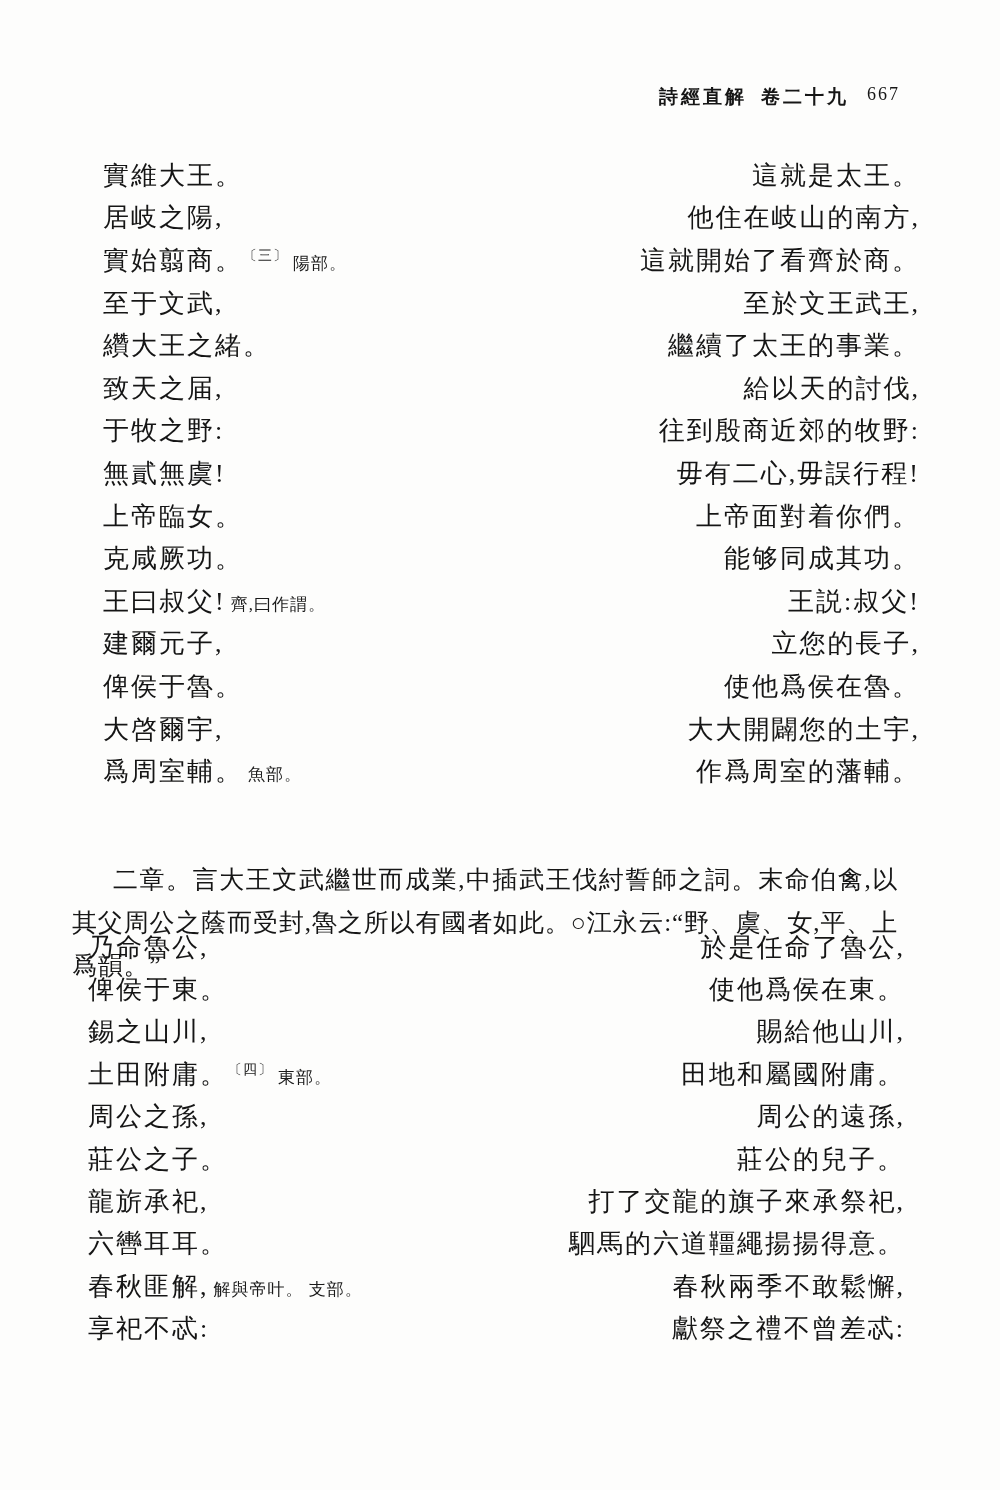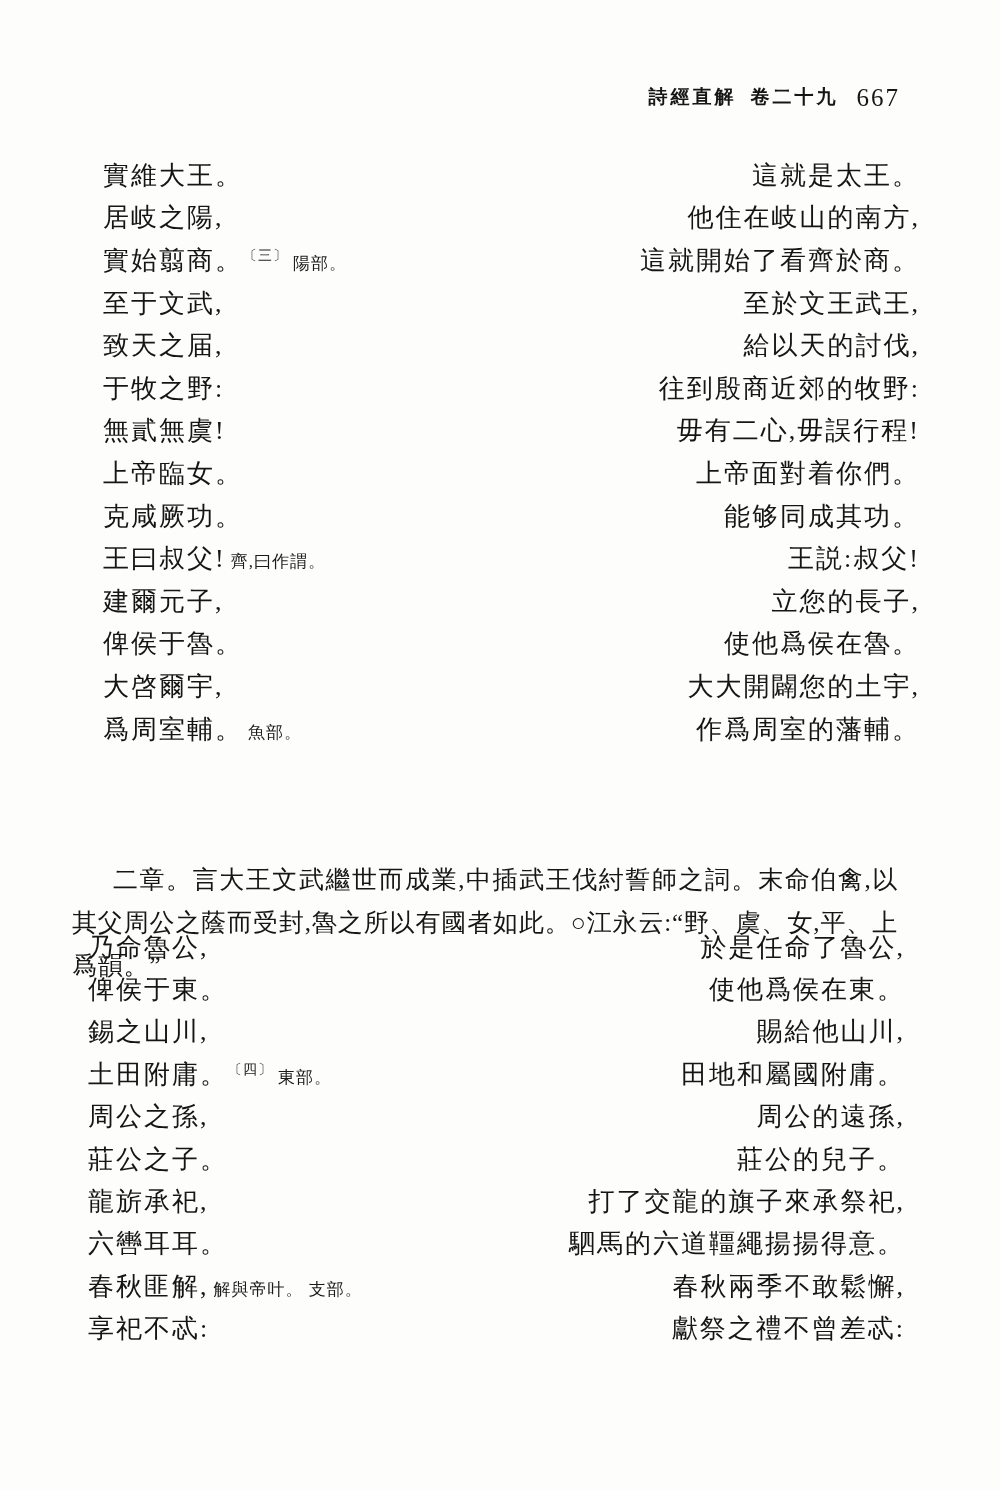--- a/index.html
+++ b/index.html
@@ -22,21 +22,21 @@
     align-items: flex-start;
     white-space: nowrap;
   }
   .header .book-title, .header .volume {
     font-size: 19px;
     font-weight: bold;
     letter-spacing: 3px;
   }
   .header .volume { margin-left: 14px; }
   .header .pagenum {
-    font-size: 25px;
+    font-size: 18px;
     margin-left: 18px;
     letter-spacing: 2px;
     font-weight: normal;
   }
   
   .verse-section {
     position: absolute;
     left: 88px;
     width: 817px;
   }
@@ -104,20 +104,24 @@
       </div>
     <div class="row">
         <span class="verse-cell"><span class="verse">實始翦商。</span><span class="fnmark">〔三〕</span><span class="note">陽部。</span></span>
         <span class="trans">這就開始了看齊於商。</span>
       </div>
     <div class="row">
         <span class="verse-cell"><span class="verse">至于文武,</span></span>
         <span class="trans">至於文王武王,</span>
       </div>
     <div class="row">
+        <span class="verse-cell"><span class="verse">纘大王之緒。</span></span>
+        <span class="trans">繼續了太王的事業。</span>
+      </div>
+    <div class="row">
         <span class="verse-cell"><span class="verse">致天之届,</span></span>
         <span class="trans">給以天的討伐,</span>
       </div>
     <div class="row">
         <span class="verse-cell"><span class="verse">于牧之野:</span></span>
         <span class="trans">往到殷商近郊的牧野:</span>
       </div>
     <div class="row">
         <span class="verse-cell"><span class="verse">無貳無虞!</span></span>
         <span class="trans">毋有二心,毋誤行程!</span>

